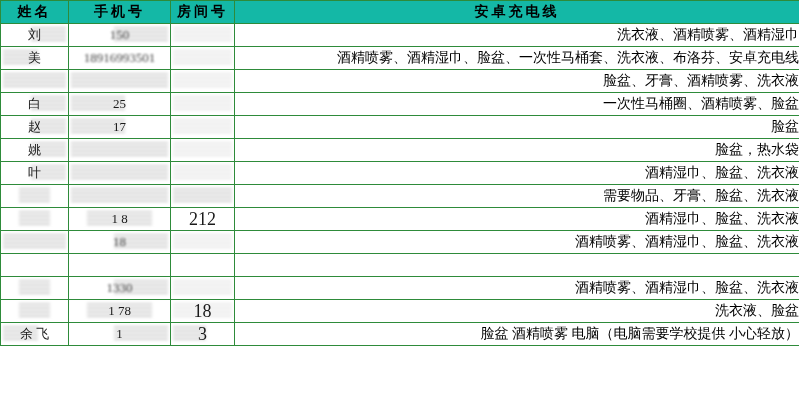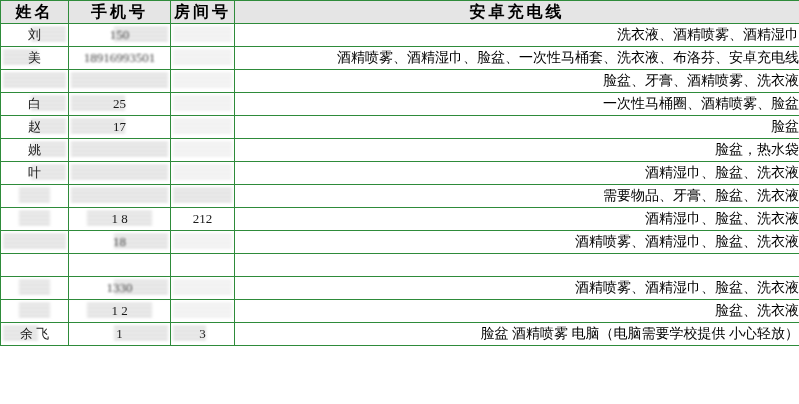--- a/index.html
+++ b/index.html
@@ -32,25 +32,25 @@
 
   table.grid th, table.grid td {
     border: 1px solid #2e8b3a;
     padding: 0;
     height: 22px;
     vertical-align: middle;
     font-size: 14px;
     line-height: 22px;
   }
   table.grid thead th {
-    background: #e5e5e5;
+    background: #14b8a6;
     font-weight: bold;
     text-align: center;
     letter-spacing: 3px;
-    font-size: 16px;
+    font-size: 14px;
     height: 22px;
   }
   thead th.th-items {
     letter-spacing: 1px;
   }
   td.cell-name, td.cell-phone, td.cell-room {
     position: relative;
     overflow: hidden;
   }
   td.cell-items {
@@ -105,21 +105,21 @@
   .smudge.sm-right { left: 45%; right: 2px; }
   .smudge.sm-left { left: 2px; right: 45%; }
   .clearnum {
     position: relative;
     z-index: 2;
     display: block;
     text-align: center;
     font-size: 13px;
     color: #1a1a1a;
   }
-  td.cell-room .clearnum { font-size: 13px; }
+  td.cell-room .clearnum { font-size: 18px; }
   .row-empty td { height: 22px; }
 </style>
 </head>
 <body>
 
 <div class="sheet">
   <table class="grid">
     <colgroup>
       <col class="c-name">
       <col class="c-phone">
@@ -317,37 +317,37 @@
           <span class="smudge sm-right"></span>
           <span class="blurtext strong">1330</span>
         </td>
         <td class="cell-room">
           <span class="smudge sm-light"></span>
           <span class="clearnum"></span>
         </td>
         <td class="cell-items">酒精喷雾、酒精湿巾、脸盆、洗衣液</td>
       </tr>
 
-
-
-      <tr>
-        <td class="cell-name">
-          <span class="smudge sm-narrow"></span>
-          <span class="clearnum"></span>
-        </td>
-        <td class="cell-phone">
-          <span class="smudge sm-narrow"></span>
-          <span class="clearnum">1         2</span>
-        </td>
-        <td class="cell-room">
-          <span class="smudge sm-light"></span>
-          <span class="clearnum"></span>
-        </td>
-        <td class="cell-items">脸盆、洗衣液</td>
-      </tr>
+      <tr>
+        <td class="cell-name">
+          <span class="smudge sm-narrow"></span>
+          <span class="clearnum"></span>
+        </td>
+        <td class="cell-phone">
+          <span class="smudge sm-narrow"></span>
+          <span class="clearnum">1         78</span>
+        </td>
+        <td class="cell-room">
+          <span class="smudge sm-light"></span>
+          <span class="clearnum">18</span>
+        </td>
+        <td class="cell-items">洗衣液、脸盆</td>
+      </tr>
+
+
 
       <tr>
         <td class="cell-name">
           <span class="smudge sm-left"></span>
           <span class="clearnum">余 飞</span>
         </td>
         <td class="cell-phone">
           <span class="smudge sm-right"></span>
           <span class="clearnum">1</span>
         </td>

